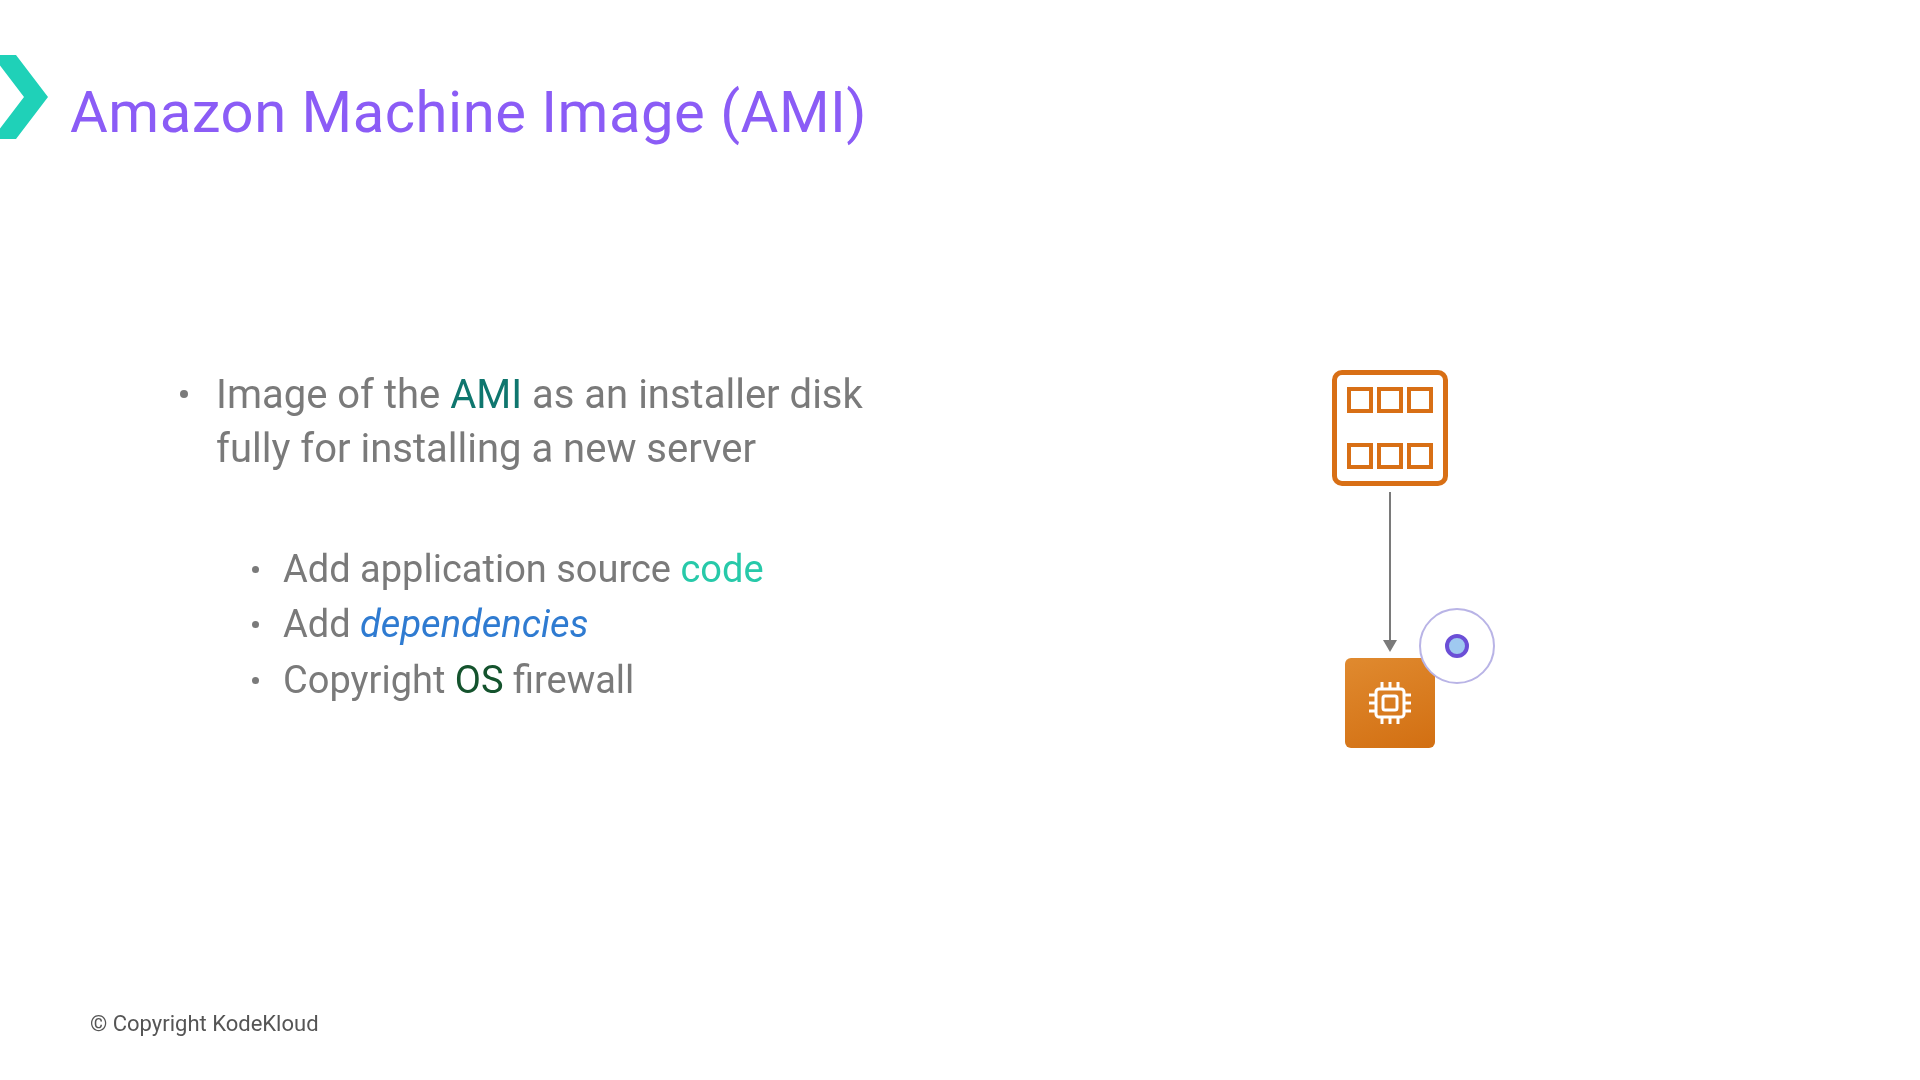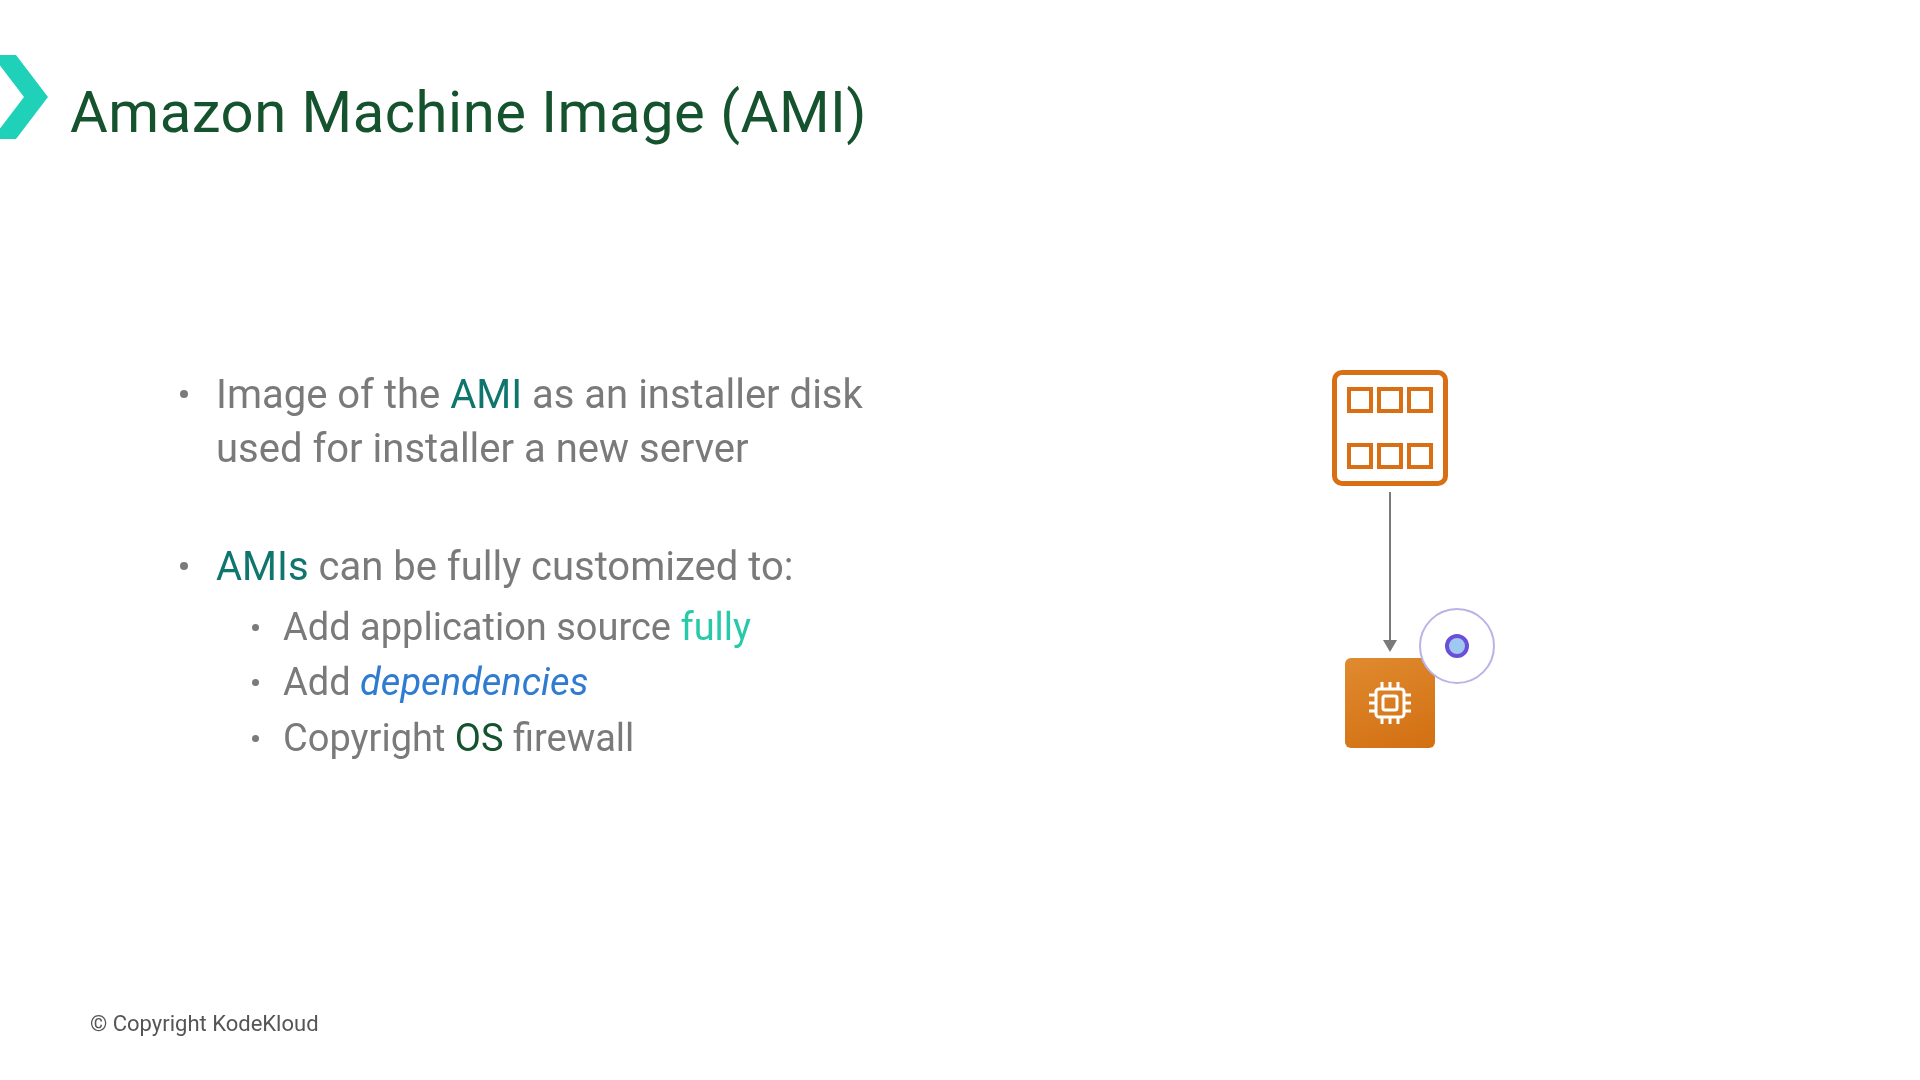--- a/index.html
+++ b/index.html
@@ -15,21 +15,21 @@
     position: absolute;
     top: 55px;
     left: -8px;
   }
   .title {
     position: absolute;
     top: 78px;
     left: 70px;
     font-size: 58px;
     font-weight: 400;
-    color: #14532d;
+    color: #8b5cf6;
     letter-spacing: 0.5px;
   }
   .content {
     position: absolute;
     top: 368px;
     left: 180px;
     width: 720px;
     color: #7a7a7a;
     font-size: 40px;
     line-height: 1.35;
@@ -161,38 +161,32 @@
   </svg>
 </div>
 
 <h1 class="title">Amazon Machine Image (AMI)</h1>
 
 <div class="content">
 
   <div class="bullet-row">
     <div class="bullet-dot"></div>
     <div class="bullet-text">
-      <span>Image of the </span><span class="hl-red">AMI</span><span> as an installer disk used for installer a new server</span>
+      <span>Image of the </span><span class="hl-red">AMI</span><span> as an installer disk fully for installing a new server</span>
     </div>
   </div>
 
   <div class="gap"></div>
 
-  <div class="bullet-row">
-    <div class="bullet-dot"></div>
-    <div class="bullet-text">
-      <span class="hl-red">AMIs</span><span> can be fully customized to:</span>
-    </div>
-  </div>
 
   <div class="sub-list">
     <div class="bullet-row">
       <div class="bullet-dot small"></div>
       <div class="bullet-text">
-        <span>Add application source </span><span class="hl-teal">fully</span>
+        <span>Add application source </span><span class="hl-teal">code</span>
       </div>
     </div>
     <div class="bullet-row">
       <div class="bullet-dot small"></div>
       <div class="bullet-text">
         <span>Add </span><span class="hl-blue">dependencies</span>
       </div>
     </div>
     <div class="bullet-row">
       <div class="bullet-dot small"></div>

